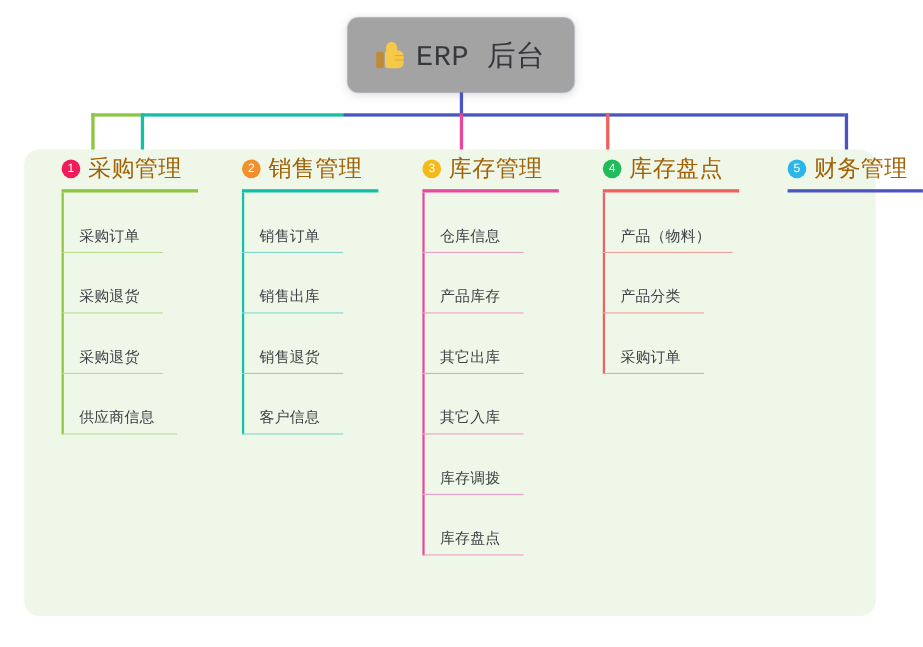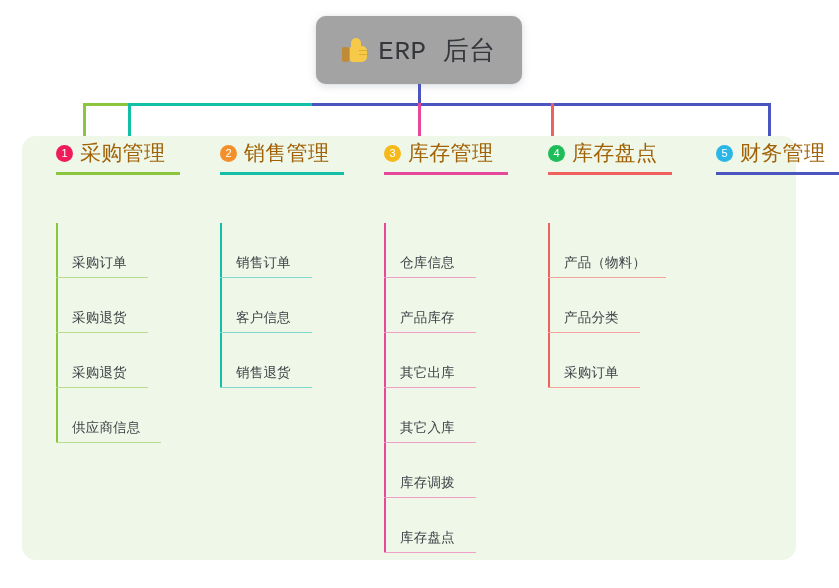--- a/index.html
+++ b/index.html
@@ -143,21 +143,20 @@
     letter-spacing: 0.3px;
   }
   .col-rule {
     height: 3px;
     margin-top: 2px;
   }
 
   .items {
     position: relative;
     padding-top: 0;
-    margin-top: 48px;
   }
   .spine {
     position: absolute;
     left: 16px;
     top: 0;
     bottom: 0;
     width: 2px;
   }
   .item {
     position: relative;
@@ -244,25 +243,29 @@
             <span class="col-title">销售管理</span>
           </div>
           <div class="col-rule" style="width: 124px; margin-left: 16px; background: rgb(19, 191, 166);"></div>
           <div class="items">
             <div class="spine" style="background: rgb(19, 191, 166);"></div>
             <div class="item">
               <span class="item-label">销售订单</span>
               <div class="item-rule" style="width: 92px; background: rgb(127, 217, 204);"></div>
             </div>
             <div class="item">
+              <span class="item-label">销售出库</span>
+              <div class="item-rule" style="width: 92px; background: rgb(127, 217, 204);"></div>
+            </div>
+            <div class="item">
+              <span class="item-label">销售退货</span>
+              <div class="item-rule" style="width: 92px; background: rgb(127, 217, 204);"></div>
+            </div>
+            <div class="item">
               <span class="item-label">客户信息</span>
-              <div class="item-rule" style="width: 92px; background: rgb(127, 217, 204);"></div>
-            </div>
-            <div class="item">
-              <span class="item-label">销售退货</span>
               <div class="item-rule" style="width: 92px; background: rgb(127, 217, 204);"></div>
             </div>
           </div>
         </div>
         <div class="column" style="left: 346px; width: 160px;">
           <div class="col-header">
             <span class="badge" style="background: rgb(245, 185, 25);">3</span>
             <span class="col-title">库存管理</span>
           </div>
           <div class="col-rule" style="width: 124px; margin-left: 16px; background: rgb(232, 72, 154);"></div>

